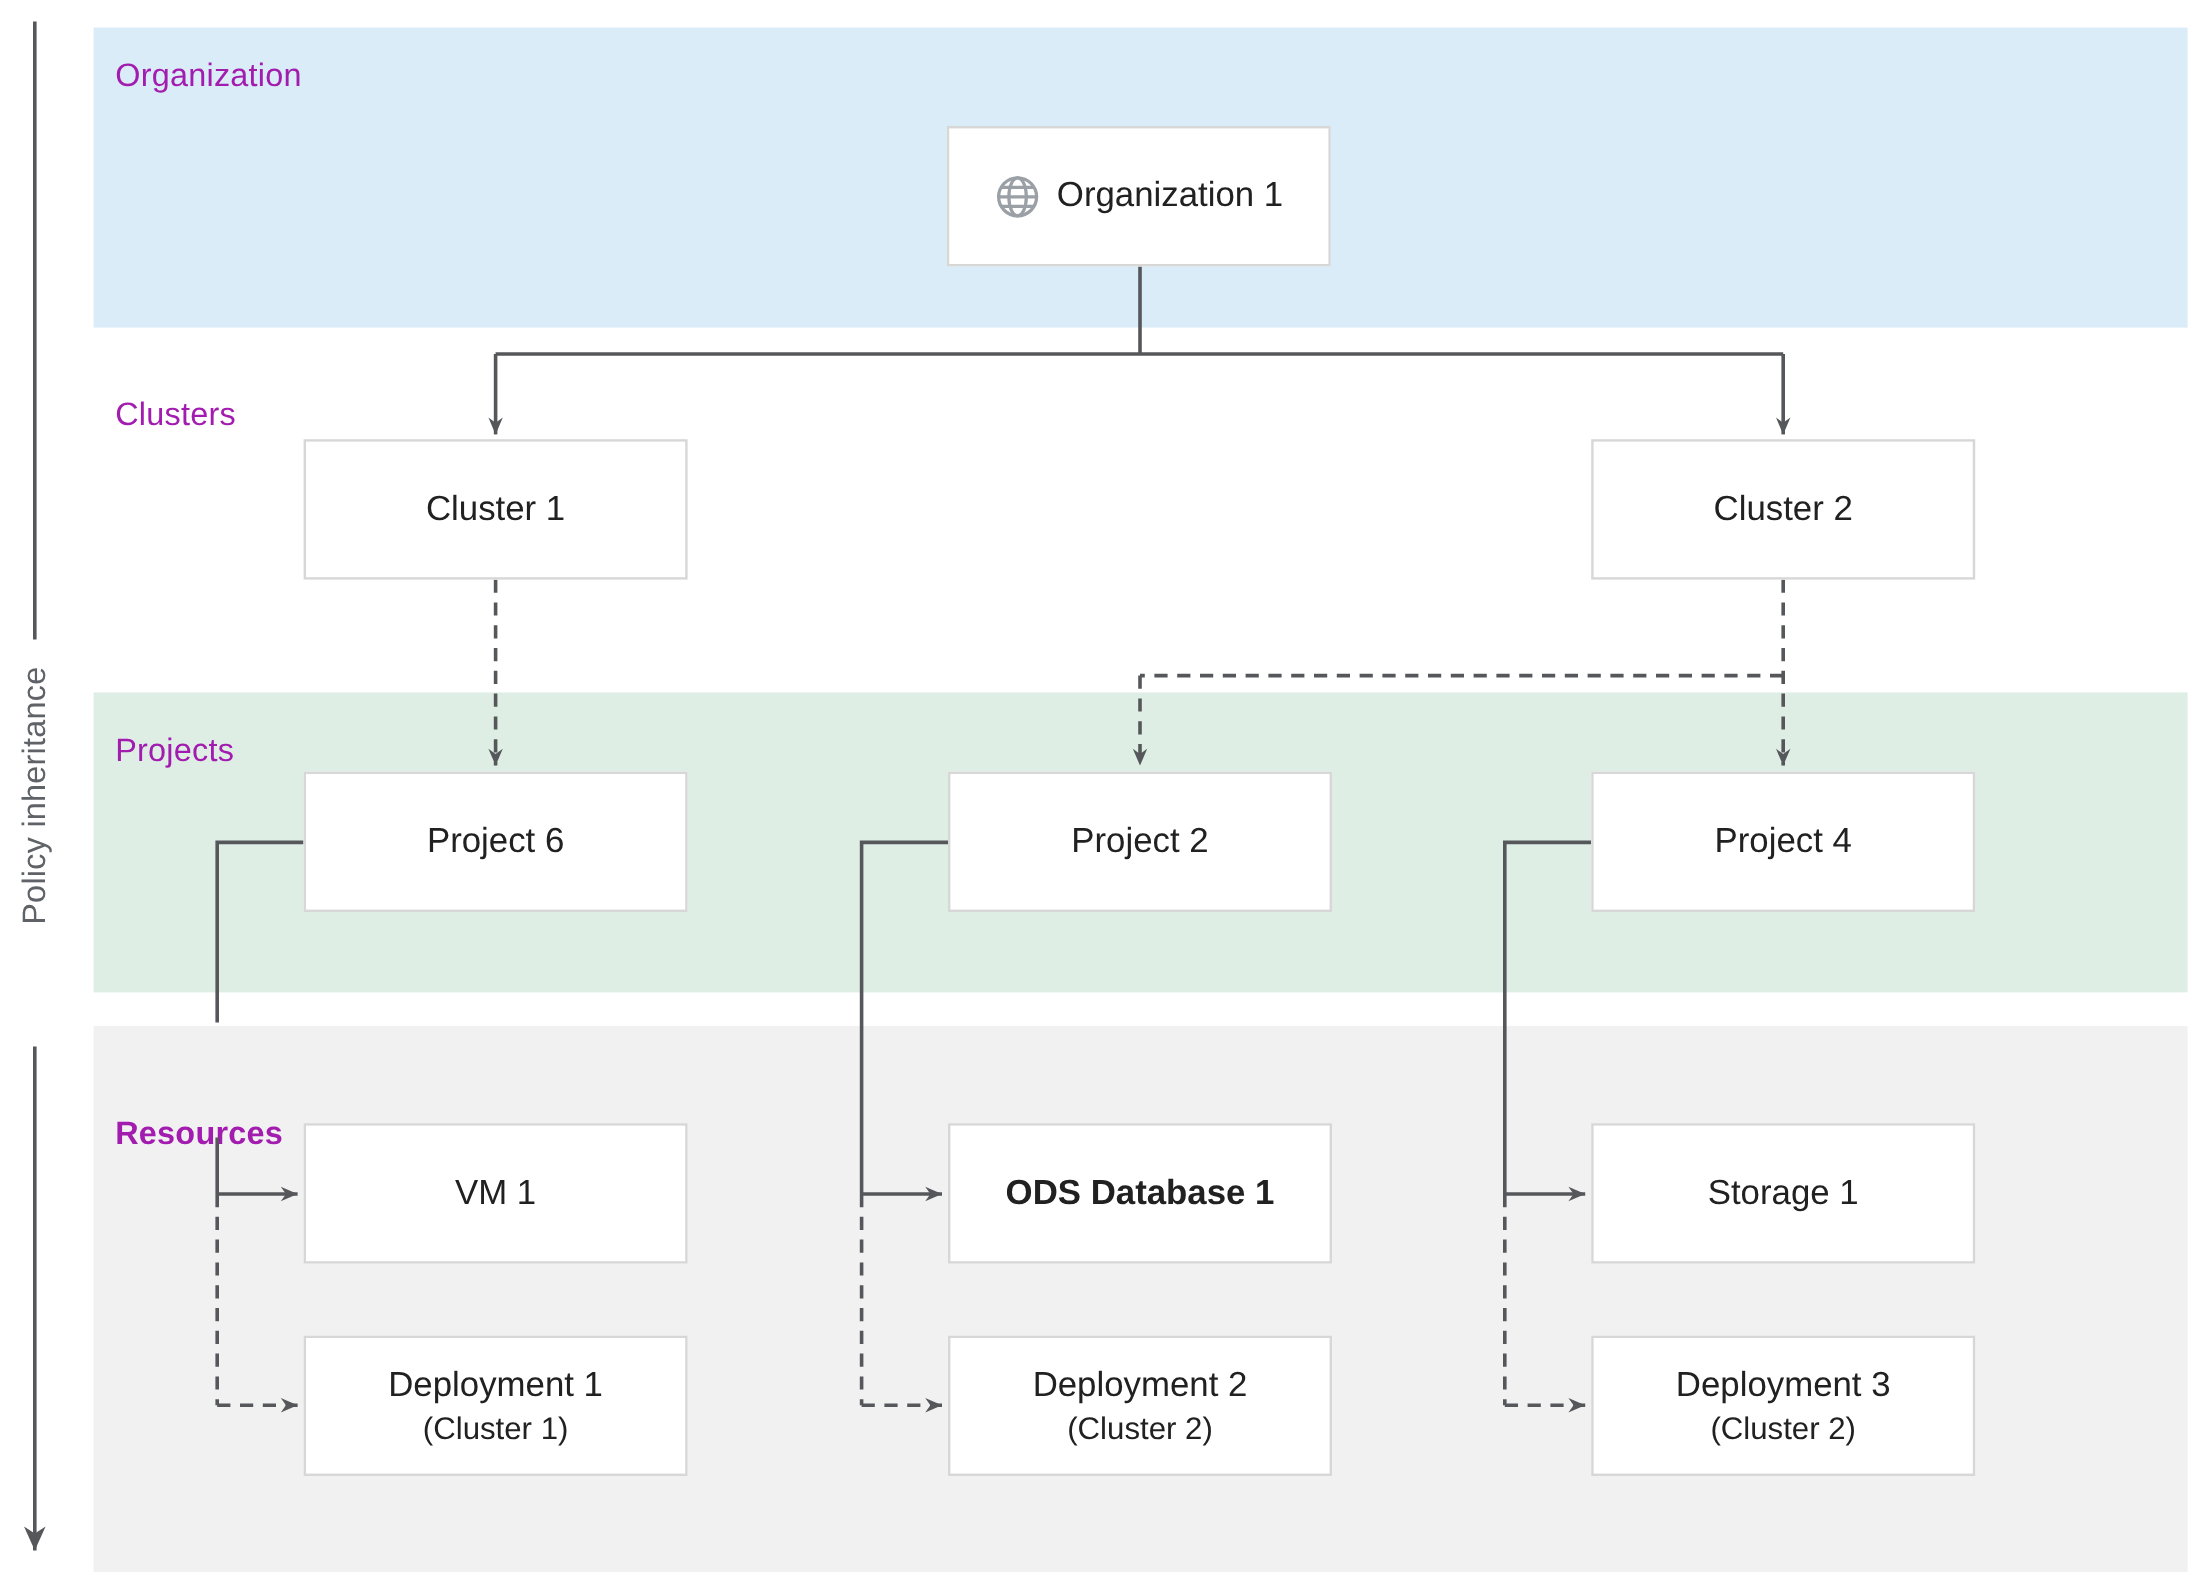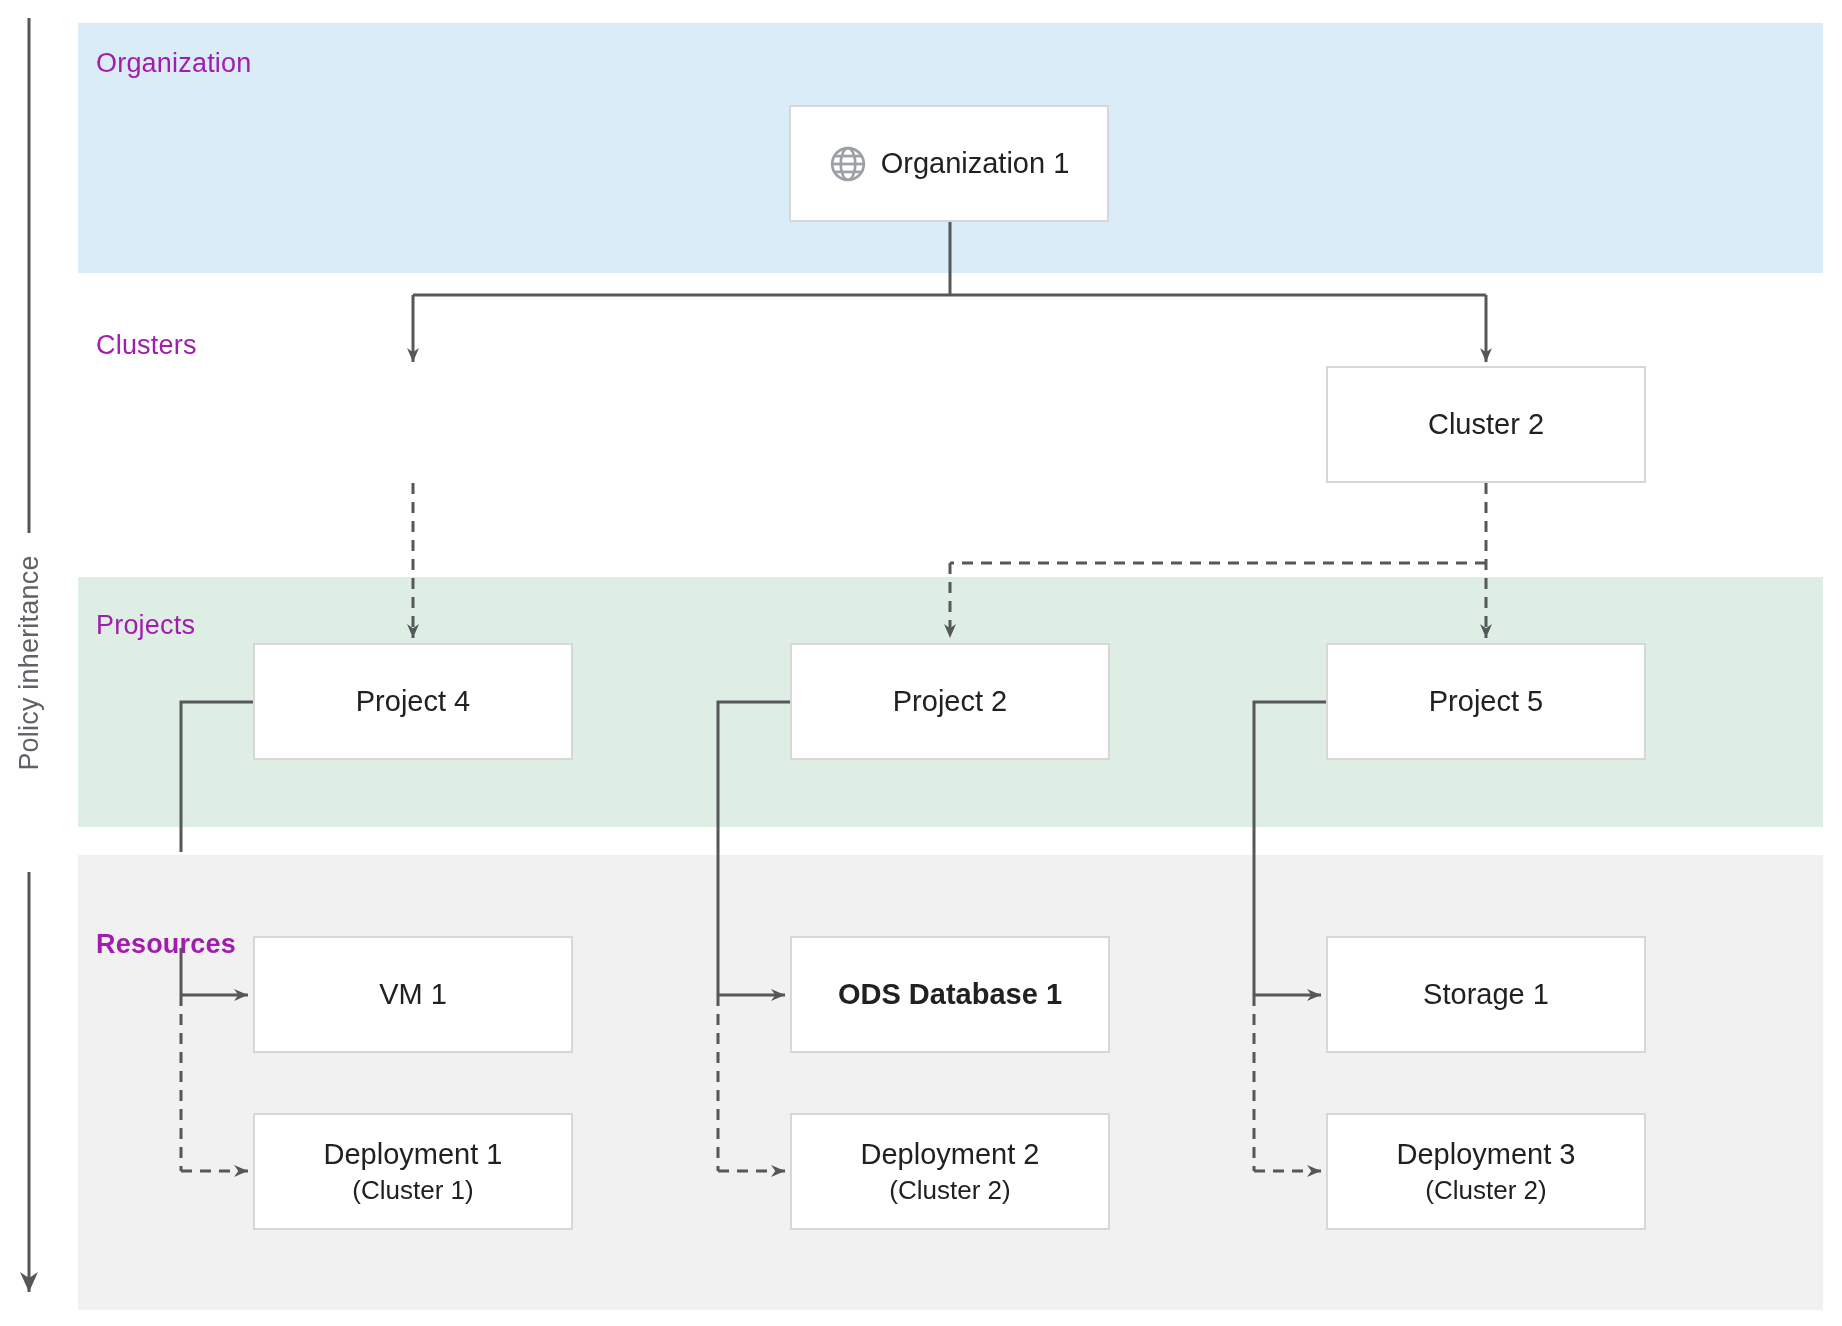--- a/index.html
+++ b/index.html
@@ -113,32 +113,35 @@
         <circle cx="12" cy="12" r="10"></circle>
         <ellipse cx="12" cy="12" rx="4.6" ry="10"></ellipse>
         <line x1="2" y1="12" x2="22" y2="12"></line>
         <line x1="3.4" y1="7" x2="20.6" y2="7"></line>
         <line x1="3.4" y1="17" x2="20.6" y2="17"></line>
       </svg>
       <span>Organization 1</span>
     </div>
   </div>
 
+  <div class="node" style="left:253px;top:366px;">
+    <span>Cluster 1</span>
+  </div>
   <div class="node" style="left:1326px;top:366px;">
     <span>Cluster 2</span>
   </div>
 
   <div class="node" style="left:253px;top:643px;">
-    <span>Project 4</span>
+    <span>Project 6</span>
   </div>
   <div class="node" style="left:790px;top:643px;">
     <span>Project 2</span>
   </div>
   <div class="node" style="left:1326px;top:643px;">
-    <span>Project 5</span>
+    <span>Project 4</span>
   </div>
 
   <div class="node" style="left:253px;top:936px;">
     <span>VM 1</span>
   </div>
   <div class="node" style="left:790px;top:936px;font-weight:bold;">
     <span>ODS Database 1</span>
   </div>
   <div class="node" style="left:1326px;top:936px;">
     <span>Storage 1</span>

